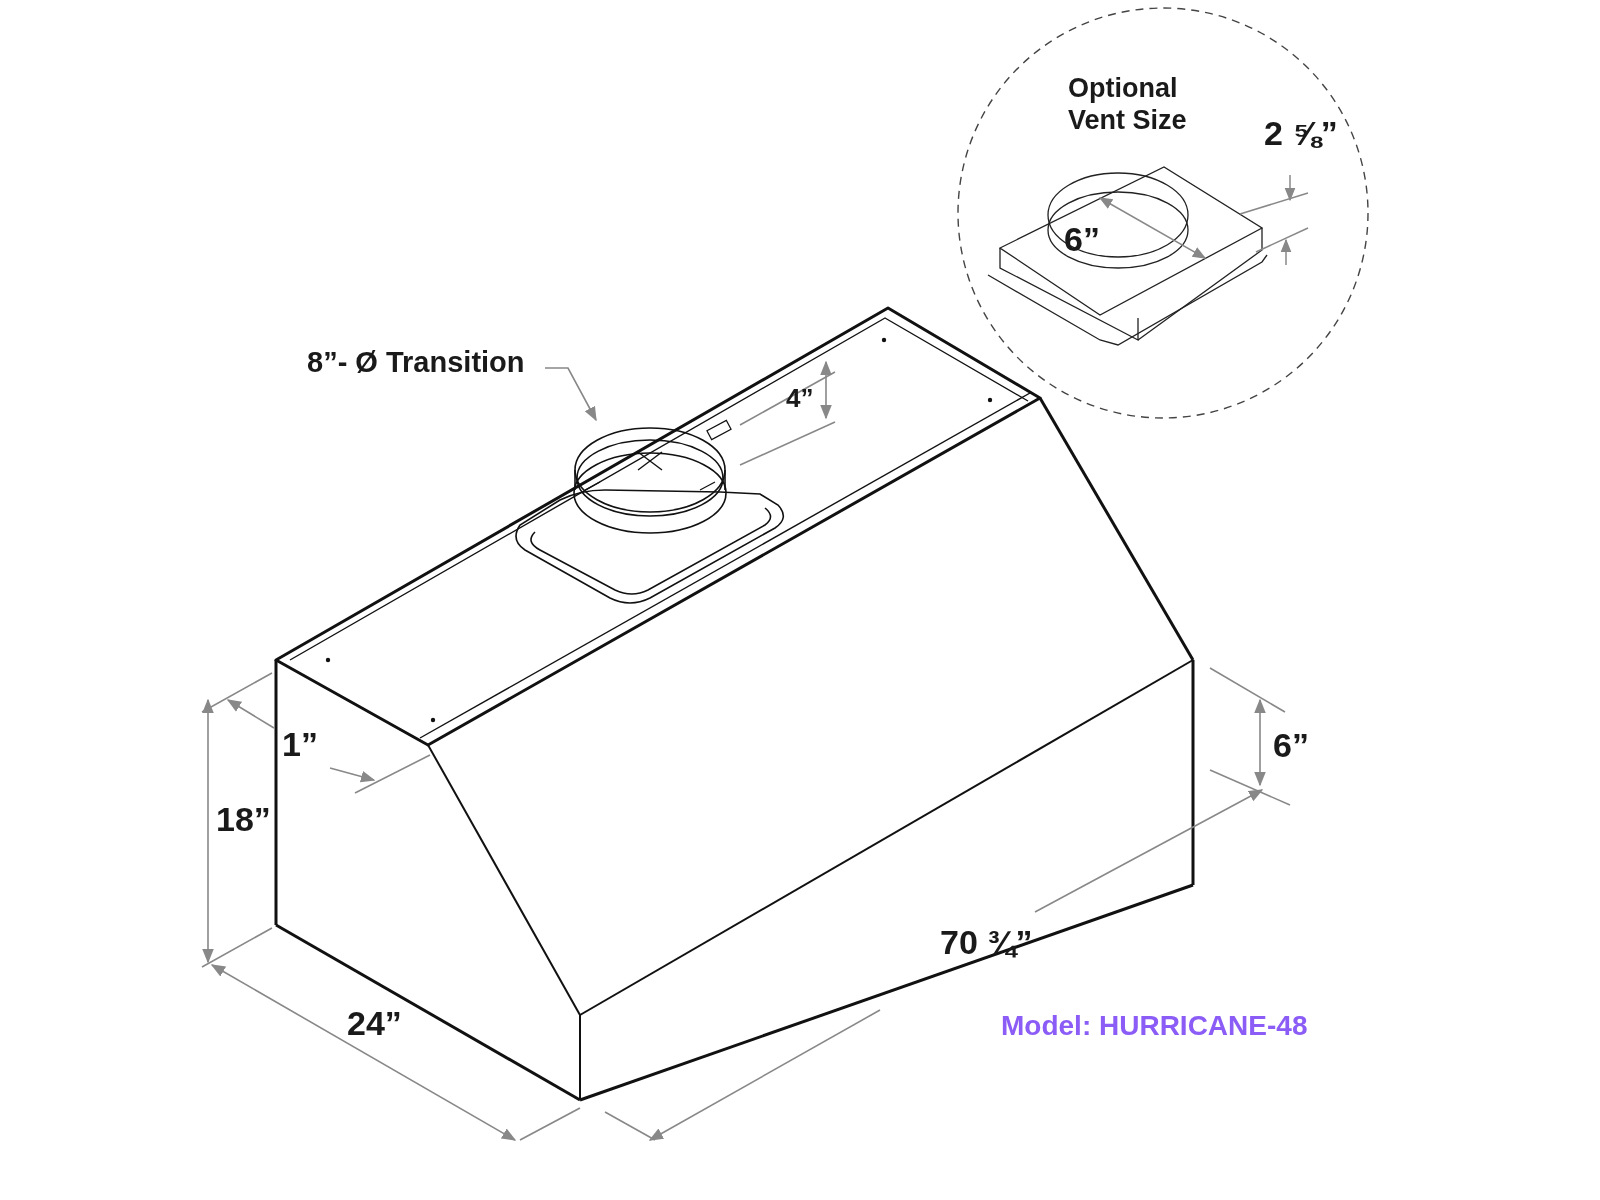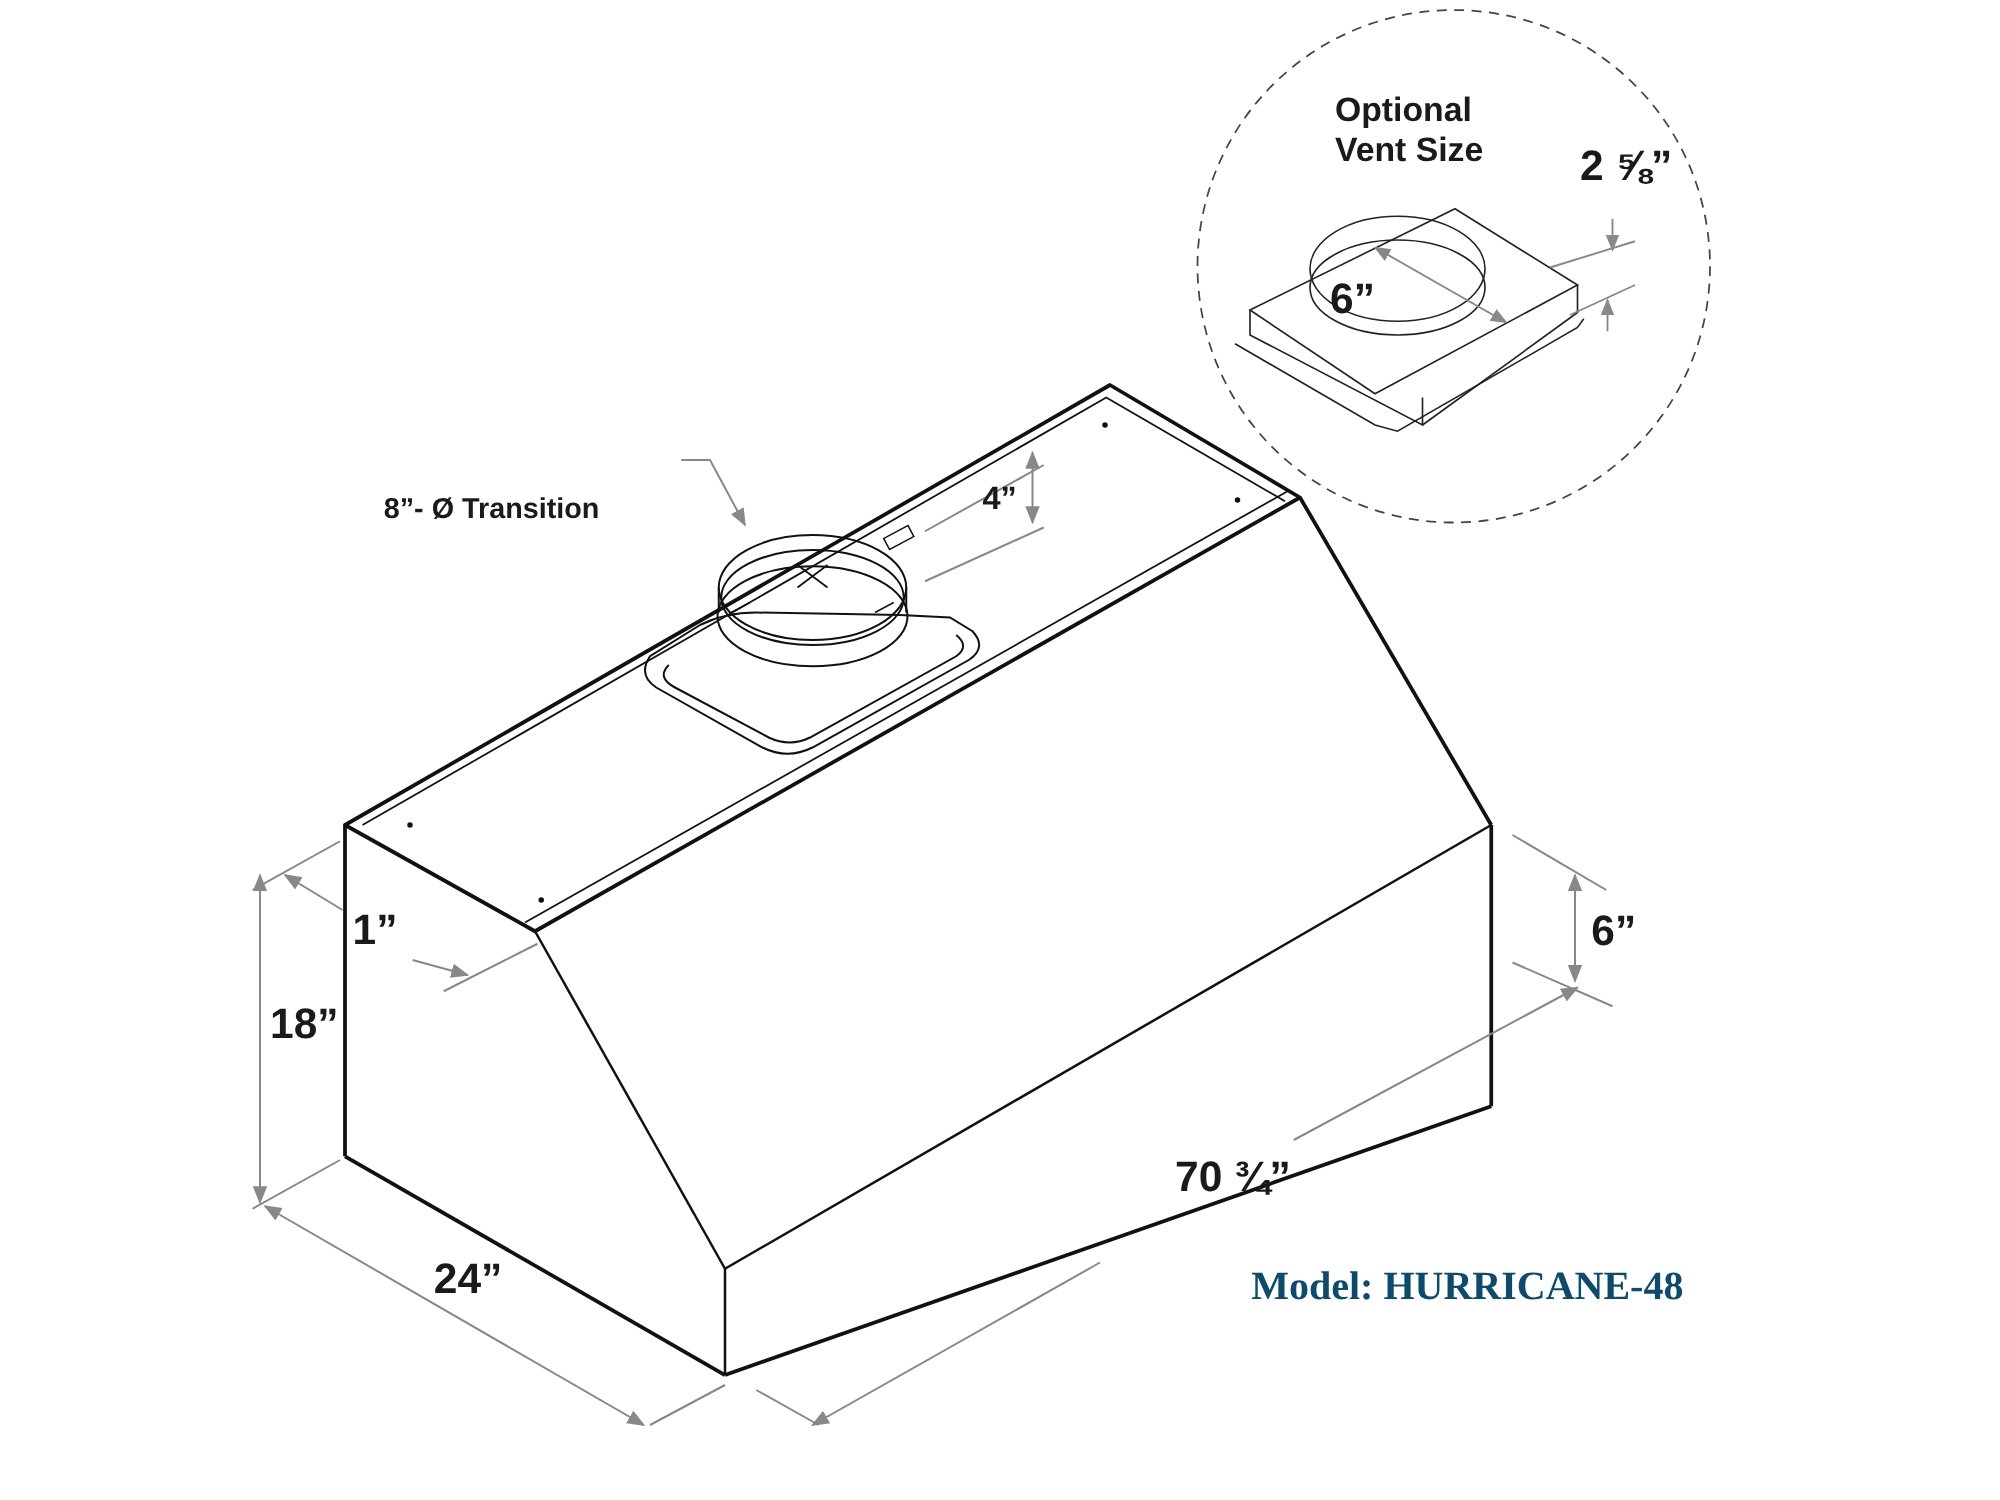--- a/index.html
+++ b/index.html
@@ -2,23 +2,23 @@
 <html><head>
 <meta charset="utf-8">
 <style>
   html, body { margin:0; padding:0; background:#ffffff; }
   body { width:1600px; height:1200px; position:relative; overflow:hidden;
          font-family:"Liberation Sans", sans-serif; }
   svg { position:absolute; left:0; top:0; }
   .label { position:absolute; font-family:"Liberation Sans", sans-serif; font-weight:bold;
            color:#1a1a1a; white-space:nowrap; line-height:1; }
   .dim { font-size:34px; }
-  .callout { font-size:23px;margin-top:47px; }
+  .callout { font-size:29px; }
   .inset-title { font-size:27px; text-align:left; line-height:32px; }
-  .model { font-size:32px; color:#0c4a6e;font-family:Liberation Serif, serif; }
+  .model { font-size:28px; color:#8b5cf6; }
   .logo-box { position:absolute; left:1003px; top:1050px; width:348px; height:118px;
               background:#d9d9d9; border-radius:3px; }
   .logo-inner { position:absolute; left:120px; top:6px; width:222px; height:106px; background:#ffffff; }
   .logo-brand { position:absolute; left:10px; top:16px; font-size:42px; font-weight:bold; color:#d6d6d6;
                 letter-spacing:1px; font-family:"Liberation Sans", sans-serif; }
   .logo-sub { position:absolute; left:10px; top:64px; font-size:27px; font-weight:bold; color:#d6d6d6;
               font-family:"Liberation Sans", sans-serif; }
 </style>
 </head>
 <body>

